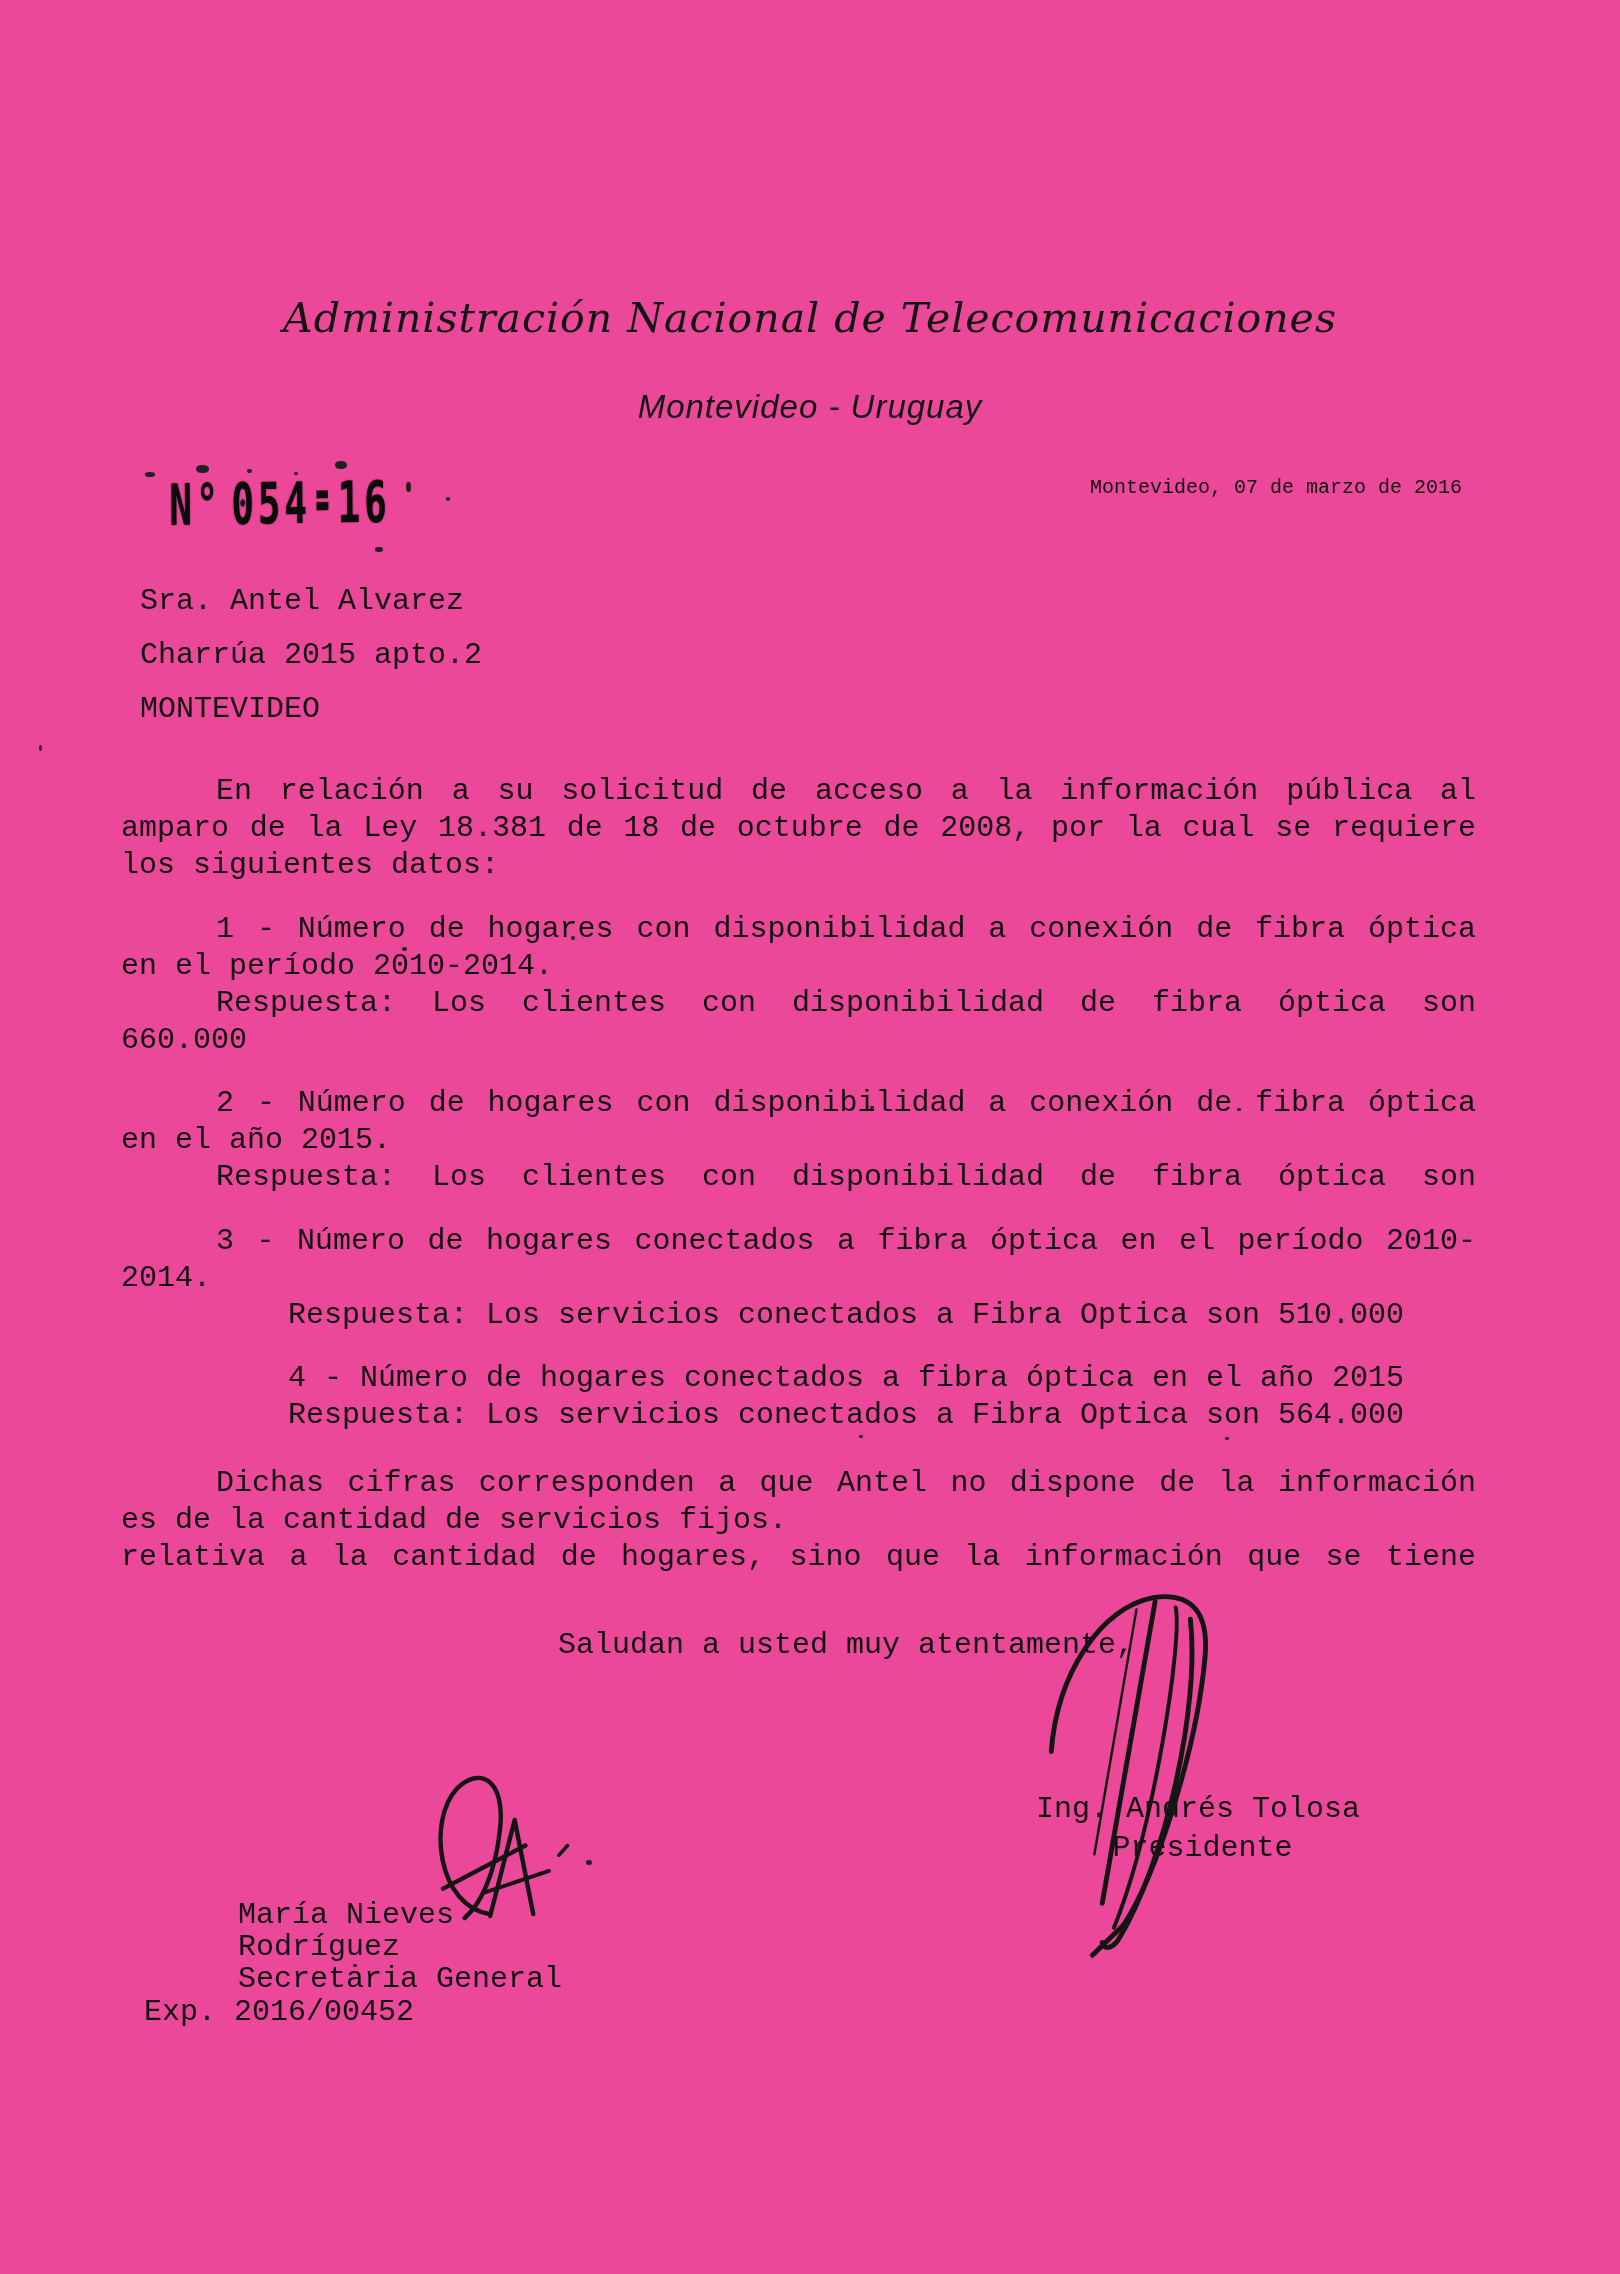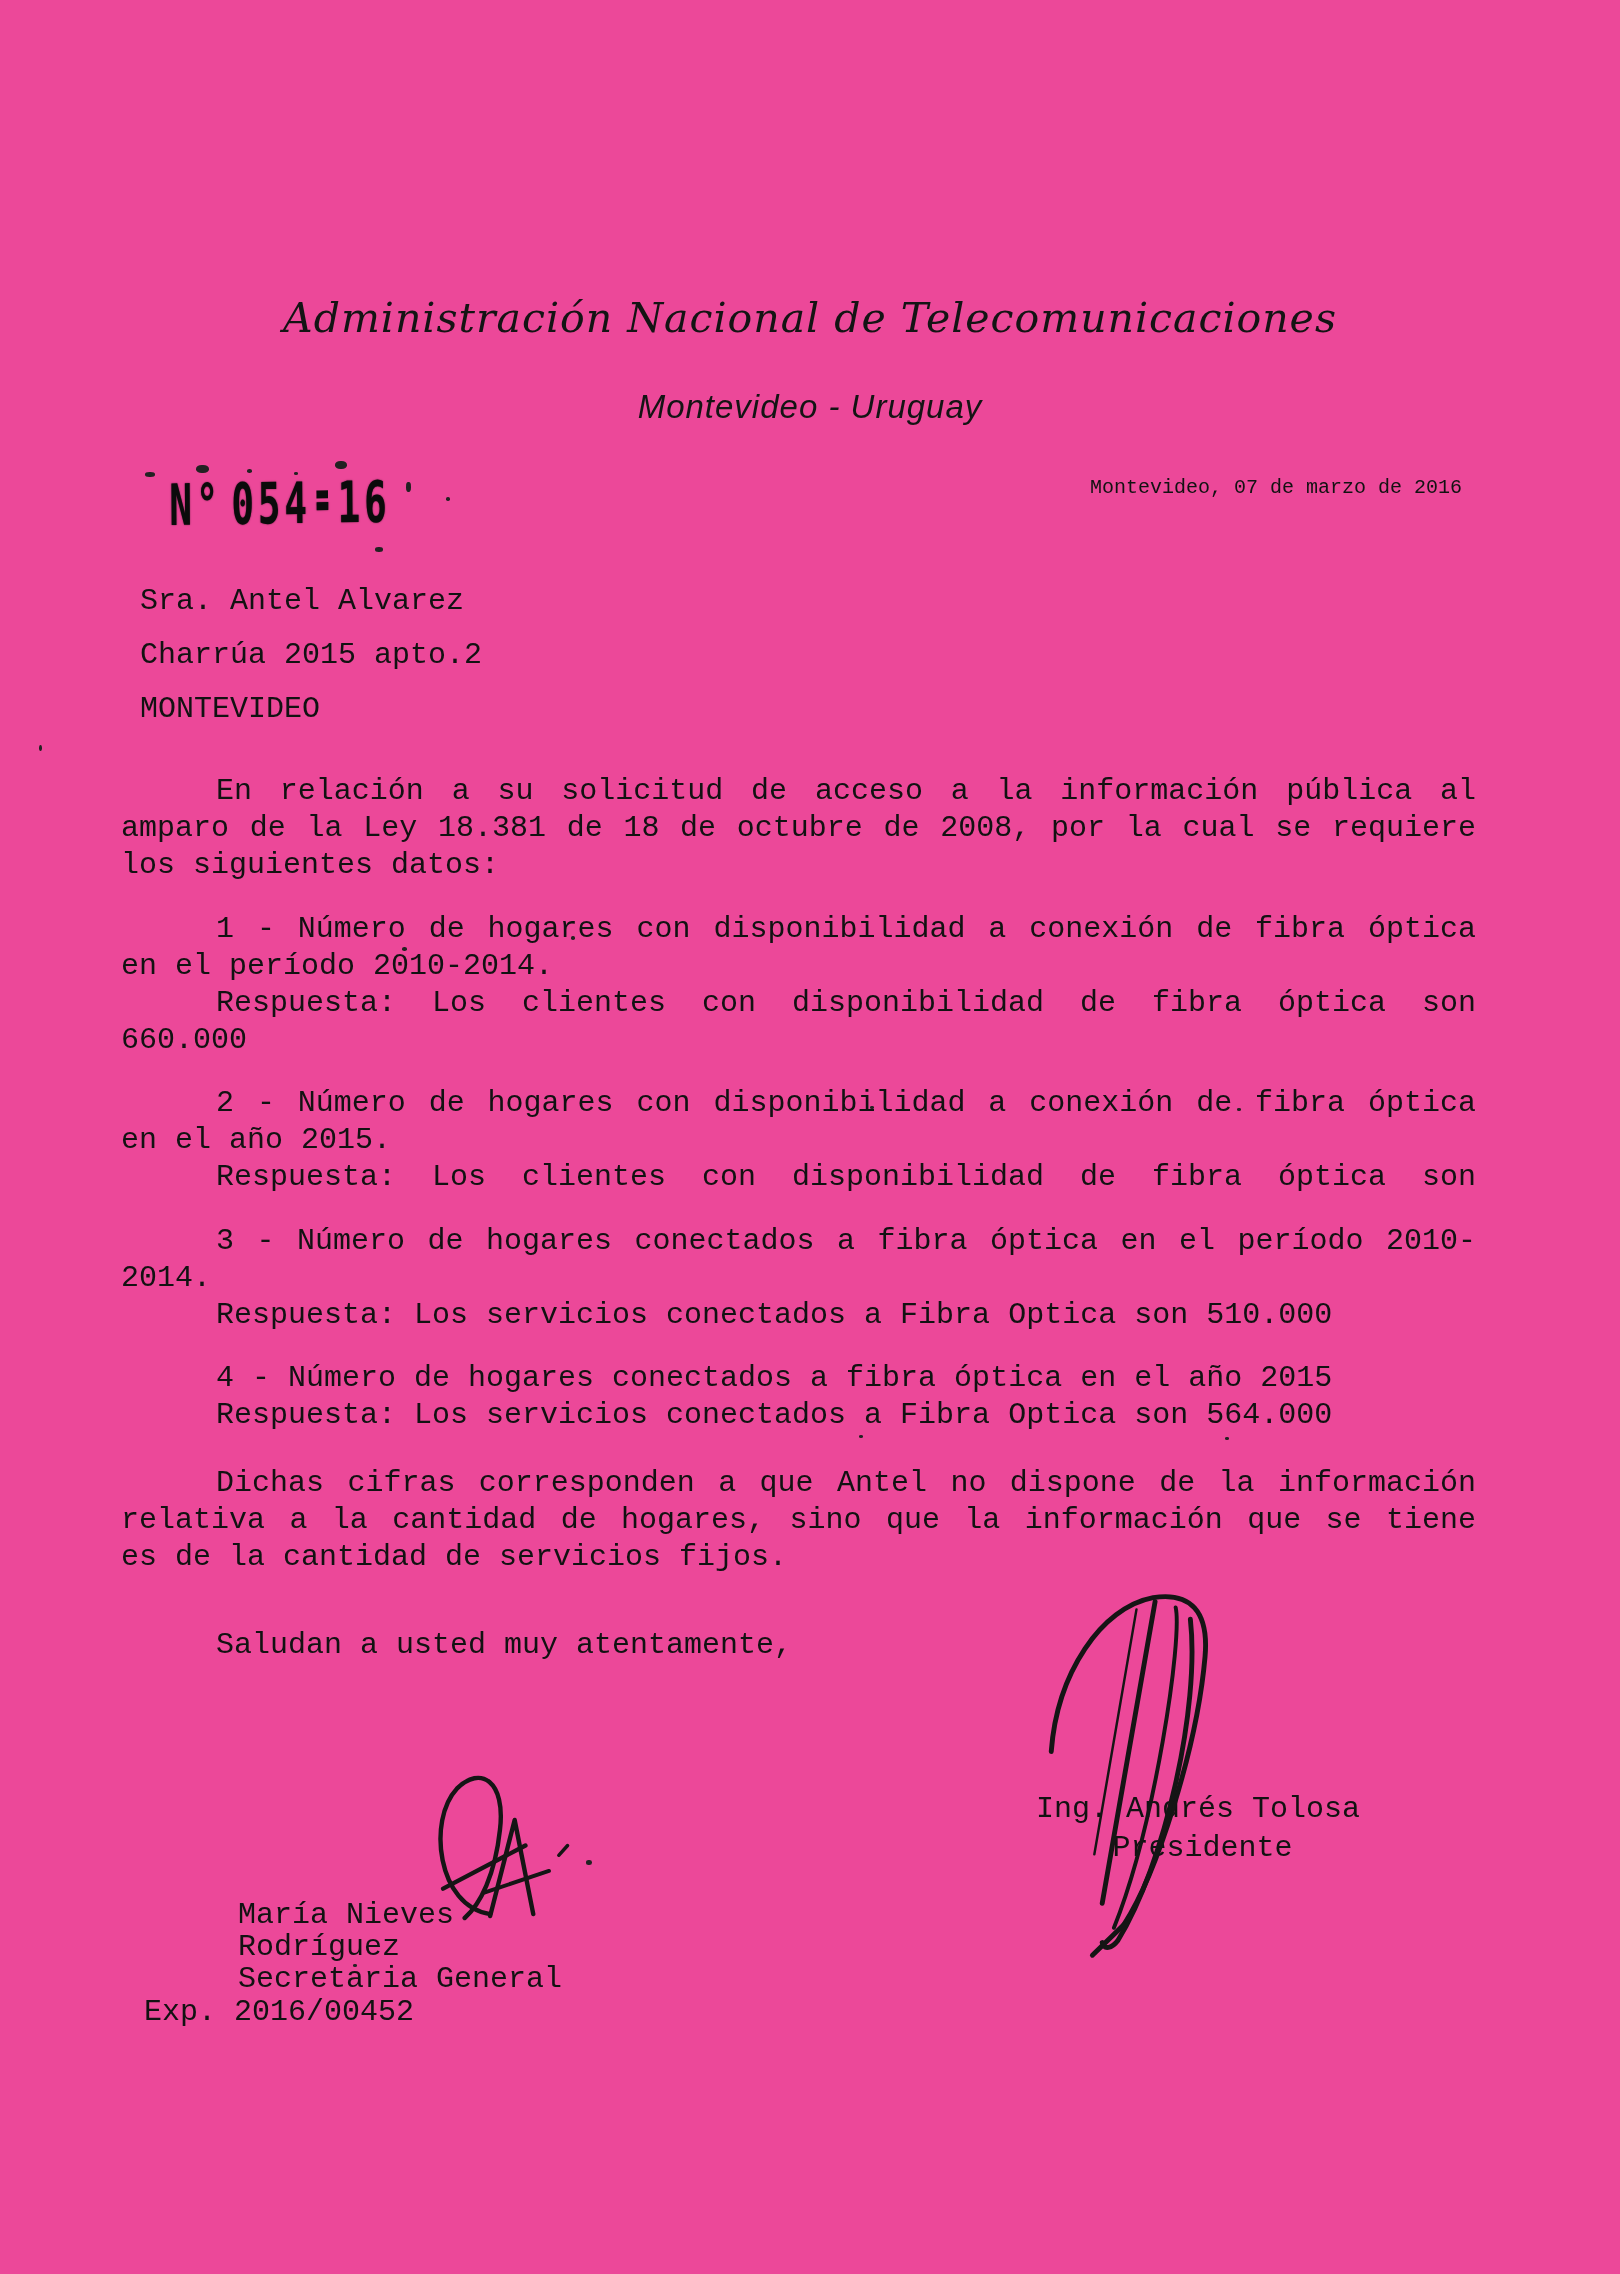--- a/index.html
+++ b/index.html
@@ -51,21 +51,21 @@
   }
   .addr .city{
     text-decoration-thickness:2px;
     text-underline-offset:6.9px;
   }
   .bodytext{
     position:absolute;left:121px;top:773px;width:1355px;
     font-size:30px;line-height:37px;
   }
   .ln{min-height:37px;}
-  .ind{text-indent:95px;}
+  .ind{text-indent:95px;text-align:center;}
   .just{text-align:justify;text-align-last:justify;}
   .blk{margin-top:26.5px;}
   .blk-lg{margin-top:31px;}
   .closing{margin-top:51px;}
   
   .sig-right{
     position:absolute;left:1036px;top:1790px;width:333px;
     font-size:30px;line-height:39px;
   }
   .sig-right .t{text-align:center;}
@@ -116,22 +116,22 @@
     <div class="ln ind just">Respuesta: Los clientes con disponibilidad de fibra óptica son</div>
 
     <div class="ln ind just blk">3 - Número de hogares conectados a fibra óptica en el período 2010-</div>
     <div class="ln">2014.</div>
     <div class="ln ind">Respuesta: Los servicios conectados a Fibra Optica son 510.000</div>
 
     <div class="ln ind blk">4 - Número de hogares conectados a fibra óptica en el año 2015</div>
     <div class="ln ind">Respuesta: Los servicios conectados a Fibra Optica son 564.000</div>
 
     <div class="ln ind just blk-lg">Dichas cifras corresponden a que Antel no dispone de la información</div>
+    <div class="ln">es de la cantidad de servicios fijos.</div>
     <div class="ln just">relativa a la cantidad de hogares, sino que la información que se tiene</div>
-    <div class="ln">es de la cantidad de servicios fijos.</div>
 
     <div class="ln ind closing">Saludan a usted muy atentamente,</div>
   </div>
 
   <div class="sig-right">
     <div>Ing. Andrés Tolosa</div>
     <div class="t">Presidente</div>
   </div>
   <svg class="scrawl" style="left:1008px;top:1580px;" width="255" height="387" viewBox="0 0 260 395">
     <path d="M44,175 C50,95 95,28 148,18 C186,12 205,32 201,78 C193,170 152,300 118,352" stroke-width="5"></path>

